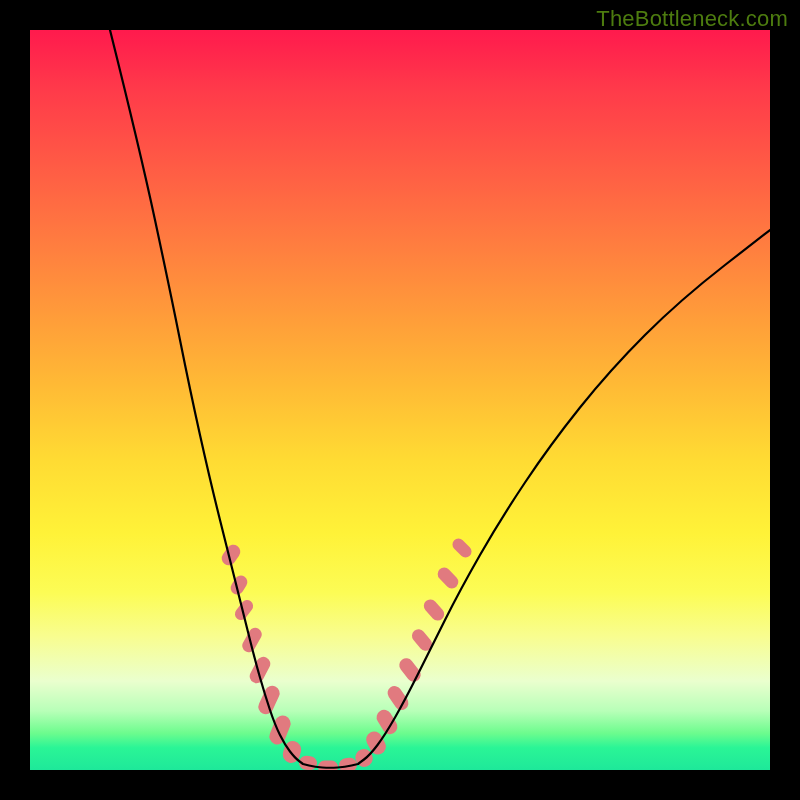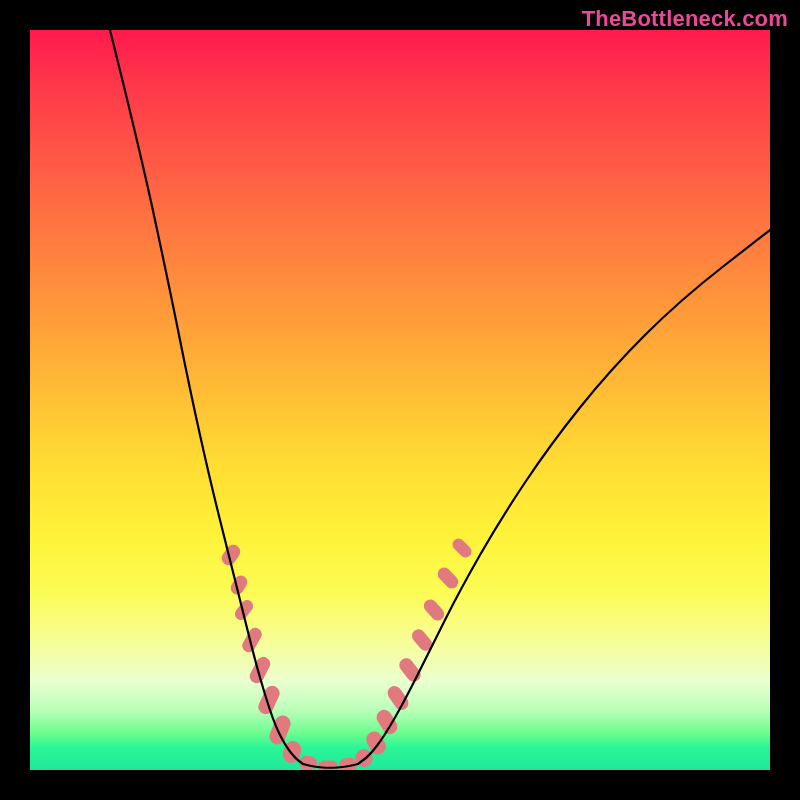--- a/index.html
+++ b/index.html
@@ -59,23 +59,23 @@
     stroke-linejoin: round;
   }
   .sprinkle {
     fill: #e17a7f;
     stroke: none;
   }
   .watermark {
     position: absolute;
     top: 6px;
     right: 12px;
-    color: #ec4899;
+    color: #4d7c0f;
     font-size: 22px;
-    font-weight: 700;
+    font-weight: 400;
     letter-spacing: 0.2px;
   }
 </style>
 </head>
 <body>
 
 <div class="frame">
 
   <div class="watermark">TheBottleneck.com</div>
 

